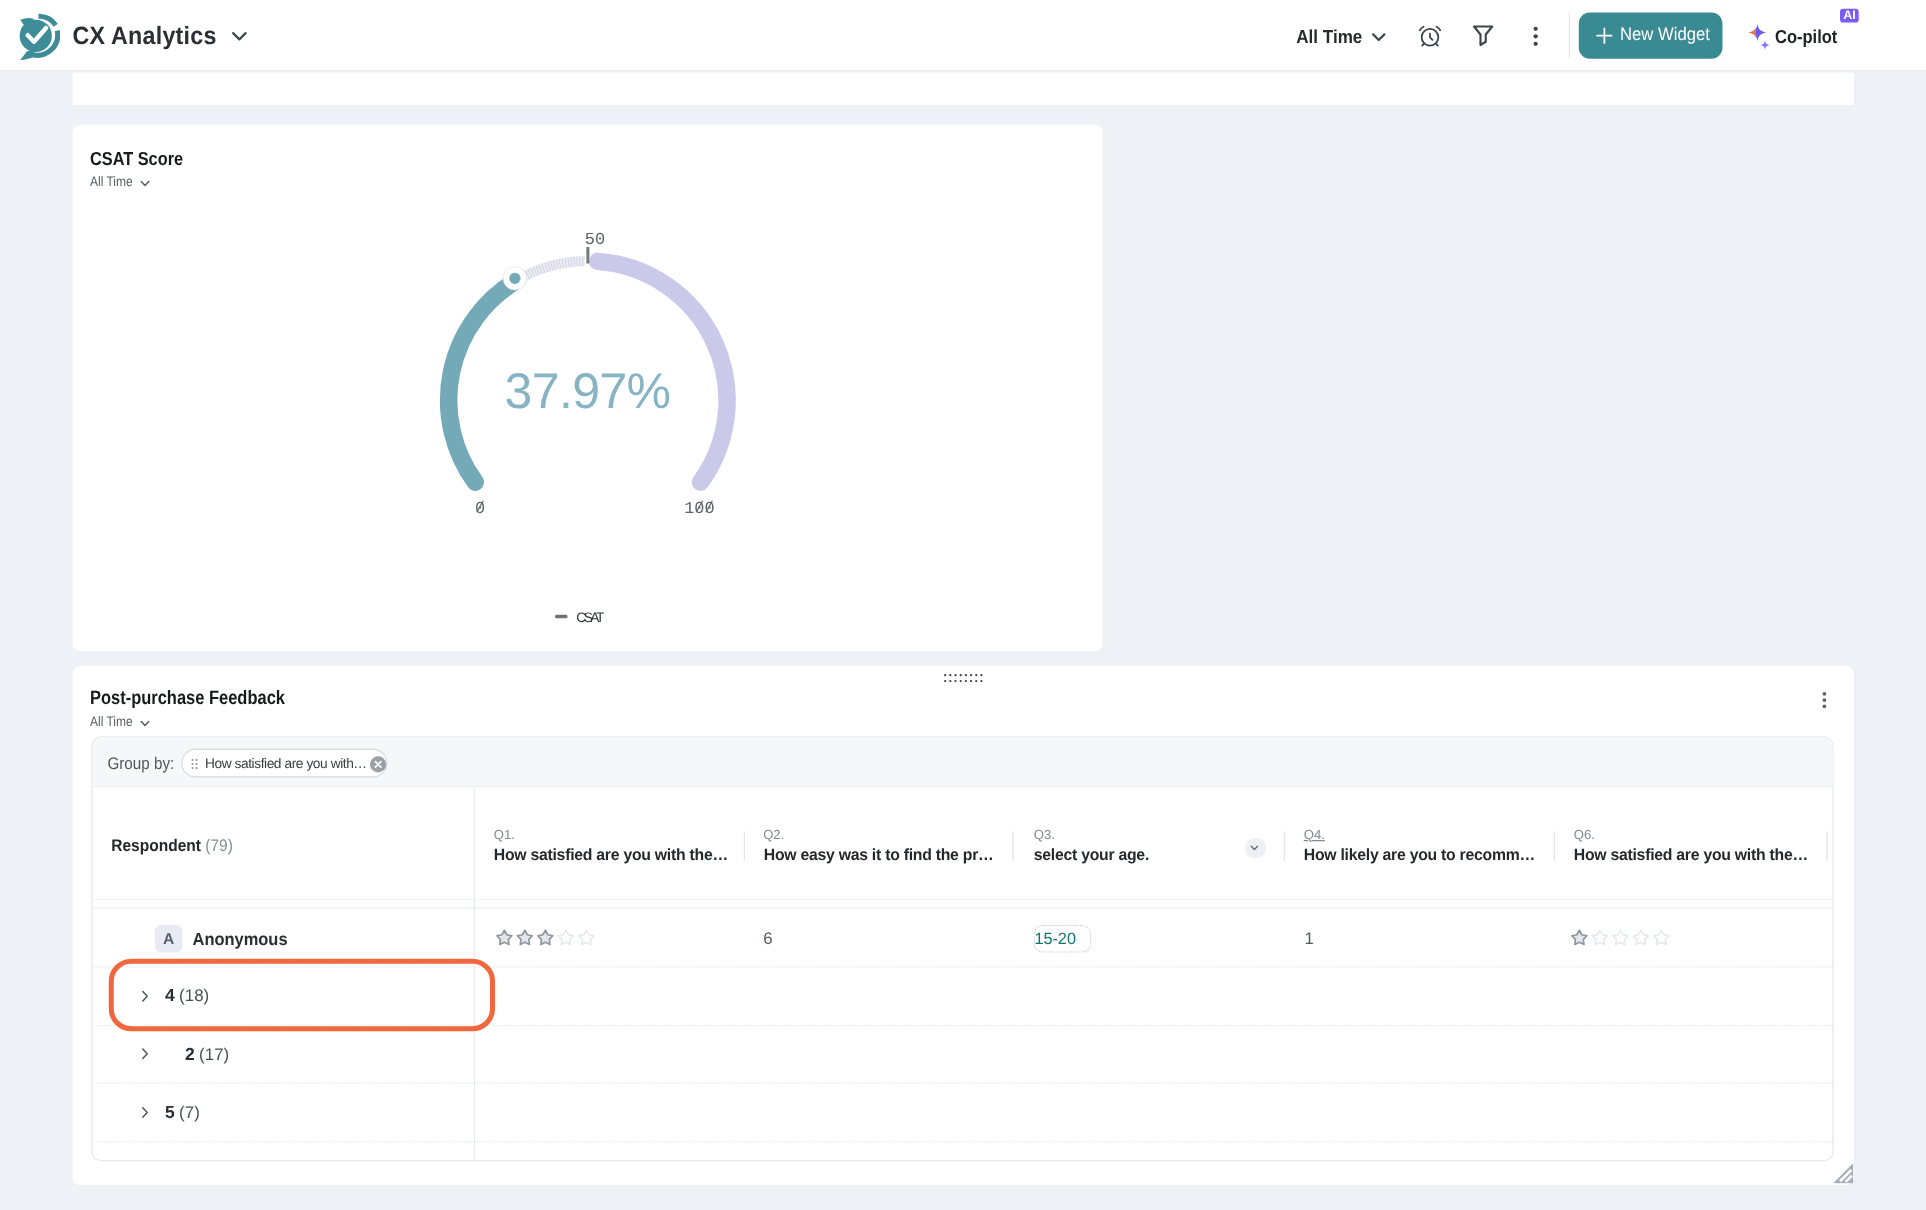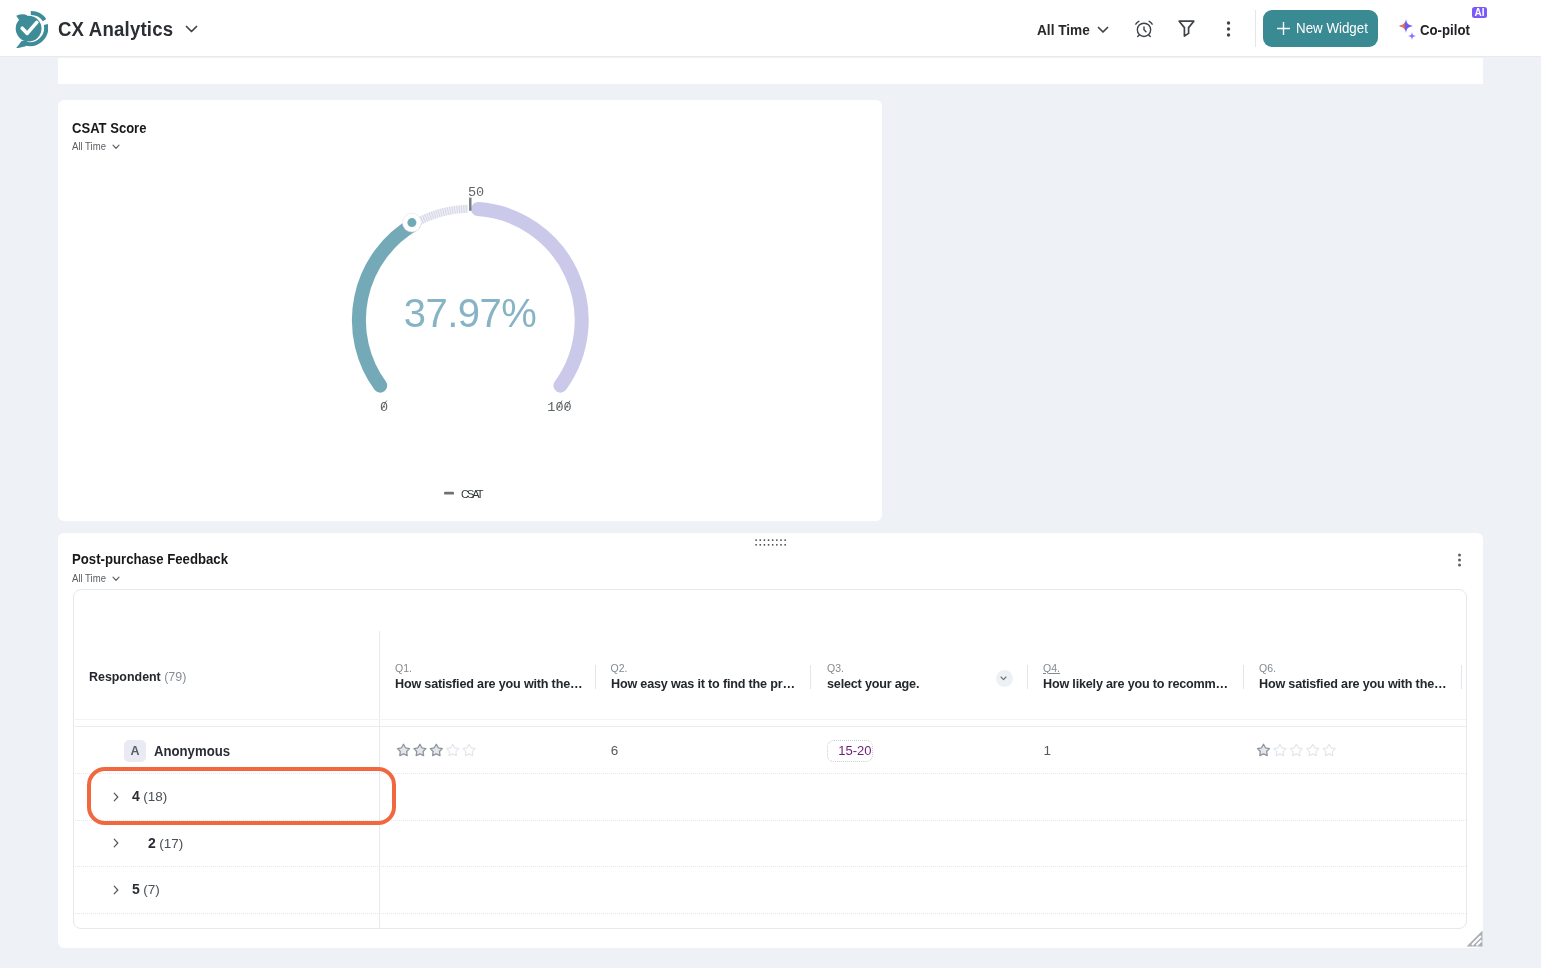--- a/index.html
+++ b/index.html
@@ -107,20 +107,39 @@
       <circle cx="2.5" cy="2" r="1.5" fill="#5e6368"></circle>
       <circle cx="2.5" cy="7" r="1.5" fill="#5e6368"></circle>
       <circle cx="2.5" cy="12" r="1.5" fill="#5e6368"></circle>
     </svg>
   <div class="abs" style="left:14px;top:17px;font-size:15.5px;font-weight:bold;color:#17191c;transform:scaleX(0.85);transform-origin:0 50%;">Post-purchase Feedback</div>
   <div class="abs" style="left:14px;top:39px;font-size:11px;color:#595e63;transform:scaleX(0.87);transform-origin:0 50%;">All Time</div>
   <svg class="abs ic" style="left:54px;top:43px;stroke:#595e63;stroke-width:1.2" width="8" height="6" viewBox="0 0 8 6">
       <path d="M1 1.2 L4 4.4 L7 1.2"></path>
     </svg>
   <div class="abs" style="left:15px;top:56px;width:1394px;height:340px;border:1px solid #e5e8ec;border-radius:8px;">
+    <div class="abs" style="left:0;top:0;width:1392px;height:40px;background:#f6f7f9;border-bottom:1px solid #eaecef;border-radius:8px 8px 0 0;">
+      <div class="abs" style="left:12px;top:13px;font-size:13.5px;color:#53575c;transform:scaleX(0.9);transform-origin:0 50%;">Group by:</div>
+      <div class="abs" style="left:70.5px;top:9px;width:165px;height:23px;background:#fff;border:1px solid #d8dade;border-radius:12px;">
+        <svg class="abs" style="left:7px;top:7.2px" width="6" height="9" viewBox="0 0 6 9">
+            <circle cx="1.0" cy="1.0" r="0.85" fill="#898f96"></circle>
+            <circle cx="4.2" cy="1.0" r="0.85" fill="#898f96"></circle>
+            <circle cx="1.0" cy="4.2" r="0.85" fill="#898f96"></circle>
+            <circle cx="4.2" cy="4.2" r="0.85" fill="#898f96"></circle>
+            <circle cx="1.0" cy="7.4" r="0.85" fill="#898f96"></circle>
+            <circle cx="4.2" cy="7.4" r="0.85" fill="#898f96"></circle>
+          </svg>
+        <div class="abs" style="left:18.5px;top:5px;font-size:11px;color:#3c4043;white-space:nowrap;letter-spacing:-0.35px;">How satisfied are you with…</div>
+        <div class="abs" style="left:150px;top:4.5px;width:13px;height:13px;border-radius:50%;background:#9aa0a6;">
+          <svg width="13" height="13" viewBox="0 0 13 13">
+              <path d="M4.3 4.3 L8.7 8.7 M8.7 4.3 L4.3 8.7" stroke="#fff" stroke-width="1.4" stroke-linecap="round"></path>
+            </svg>
+        </div>
+      </div>
+    </div>
     <div class="abs" style="left:305px;top:41px;width:1px;height:298px;background:#e7eaed;"></div>
     <div class="abs" style="left:520.5px;top:75px;width:1px;height:24px;background:#e2e5e9;"></div>
       <div class="abs" style="left:736px;top:75px;width:1px;height:24px;background:#e2e5e9;"></div>
       <div class="abs" style="left:953px;top:75px;width:1px;height:24px;background:#e2e5e9;"></div>
       <div class="abs" style="left:1169px;top:75px;width:1px;height:24px;background:#e2e5e9;"></div>
       <div class="abs" style="left:1386.5px;top:75px;width:1px;height:24px;background:#e2e5e9;"></div>
     <div class="abs" style="left:15px;top:79px;font-size:13.5px;font-weight:bold;color:#24282c;transform:scaleX(0.92);transform-origin:0 50%;">Respondent <span style="font-weight:normal;color:#888e94;">(79)</span></div>
     <div class="abs" style="left:321px;top:71.5px;font-size:10.5px;color:#83898f;">Q1.</div>
       <div class="abs" style="left:321px;top:86px;font-size:13px;font-weight:bold;color:#24282c;white-space:nowrap;letter-spacing:-0.2px;transform:scaleX(0.97);transform-origin:0 50%;">How satisfied are you with the…</div>
       <div class="abs" style="left:536.5px;top:71.5px;font-size:10.5px;color:#83898f;">Q2.</div>
@@ -150,21 +169,21 @@
         <path d="M362.30,154.20 L360.33,157.79 L356.31,158.55 L359.11,161.54 L358.60,165.60 L362.30,163.85 L366.00,165.60 L365.49,161.54 L368.29,158.55 L364.27,157.79 Z" fill="#e3e6eb" stroke="#8f959d" stroke-width="1.3" stroke-linejoin="round"></path>
         <path d="M378.70,154.20 L376.73,157.79 L372.71,158.55 L375.51,161.54 L375.00,165.60 L378.70,163.85 L382.40,165.60 L381.89,161.54 L384.69,158.55 L380.67,157.79 Z" fill="#ffffff" stroke="#e3e7ec" stroke-width="1.2" stroke-linejoin="round"></path>
         <path d="M395.10,154.20 L393.13,157.79 L389.11,158.55 L391.91,161.54 L391.40,165.60 L395.10,163.85 L398.80,165.60 L398.29,161.54 L401.09,158.55 L397.07,157.79 Z" fill="#ffffff" stroke="#e3e7ec" stroke-width="1.2" stroke-linejoin="round"></path>
         <path d="M1189.50,154.20 L1187.53,157.79 L1183.51,158.55 L1186.31,161.54 L1185.80,165.60 L1189.50,163.85 L1193.20,165.60 L1192.69,161.54 L1195.49,158.55 L1191.47,157.79 Z" fill="#e3e6eb" stroke="#8f959d" stroke-width="1.3" stroke-linejoin="round"></path>
         <path d="M1205.90,154.20 L1203.93,157.79 L1199.91,158.55 L1202.71,161.54 L1202.20,165.60 L1205.90,163.85 L1209.60,165.60 L1209.09,161.54 L1211.89,158.55 L1207.87,157.79 Z" fill="#ffffff" stroke="#e3e7ec" stroke-width="1.2" stroke-linejoin="round"></path>
         <path d="M1222.30,154.20 L1220.33,157.79 L1216.31,158.55 L1219.11,161.54 L1218.60,165.60 L1222.30,163.85 L1226.00,165.60 L1225.49,161.54 L1228.29,158.55 L1224.27,157.79 Z" fill="#ffffff" stroke="#e3e7ec" stroke-width="1.2" stroke-linejoin="round"></path>
         <path d="M1238.70,154.20 L1236.73,157.79 L1232.71,158.55 L1235.51,161.54 L1235.00,165.60 L1238.70,163.85 L1242.40,165.60 L1241.89,161.54 L1244.69,158.55 L1240.67,157.79 Z" fill="#ffffff" stroke="#e3e7ec" stroke-width="1.2" stroke-linejoin="round"></path>
         <path d="M1255.10,154.20 L1253.13,157.79 L1249.11,158.55 L1251.91,161.54 L1251.40,165.60 L1255.10,163.85 L1258.80,165.60 L1258.29,161.54 L1261.09,158.55 L1257.07,157.79 Z" fill="#ffffff" stroke="#e3e7ec" stroke-width="1.2" stroke-linejoin="round"></path>
       </svg>
     <div class="abs" style="left:536.7px;top:152.5px;font-size:13.5px;color:#55595e;">6</div>
-    <div class="abs" style="left:752.5px;top:150px;width:46px;height:21.5px;border:1px dotted #c8cdd3;border-radius:7px;text-align:right;line-height:20px;font-size:13px;color:#701a75;background:#fff;">15-20</div>
+    <div class="abs" style="left:752.5px;top:150px;width:46px;height:21.5px;border:1px dotted #c8cdd3;border-radius:7px;text-align:left;line-height:20px;font-size:13px;color:#0f766e;background:#fff;">15-20</div>
     <div class="abs" style="left:969.5px;top:152.5px;font-size:13.5px;color:#55595e;">1</div>
     <svg class="abs ic" style="left:39px;top:201.5px;stroke:#51565c;stroke-width:1.2" width="6" height="10" viewBox="0 0 6 10">
         <path d="M1.2 1.2 L4.8 5 L1.2 8.8"></path>
       </svg>
       <div class="abs" style="left:58px;top:198.0px;font-size:14px;color:#2a2e33;white-space:nowrap;"><b>4</b><span style="color:#4b5056;font-size:13.5px;margin-left:3.5px;">(18)</span></div>
     <svg class="abs ic" style="left:39px;top:248px;stroke:#51565c;stroke-width:1.2" width="6" height="10" viewBox="0 0 6 10">
         <path d="M1.2 1.2 L4.8 5 L1.2 8.8"></path>
       </svg>
       <div class="abs" style="left:74px;top:244.5px;font-size:14px;color:#2a2e33;white-space:nowrap;"><b>2</b><span style="color:#4b5056;font-size:13.5px;margin-left:3.5px;">(17)</span></div>
     <svg class="abs ic" style="left:39px;top:294.5px;stroke:#51565c;stroke-width:1.2" width="6" height="10" viewBox="0 0 6 10">

